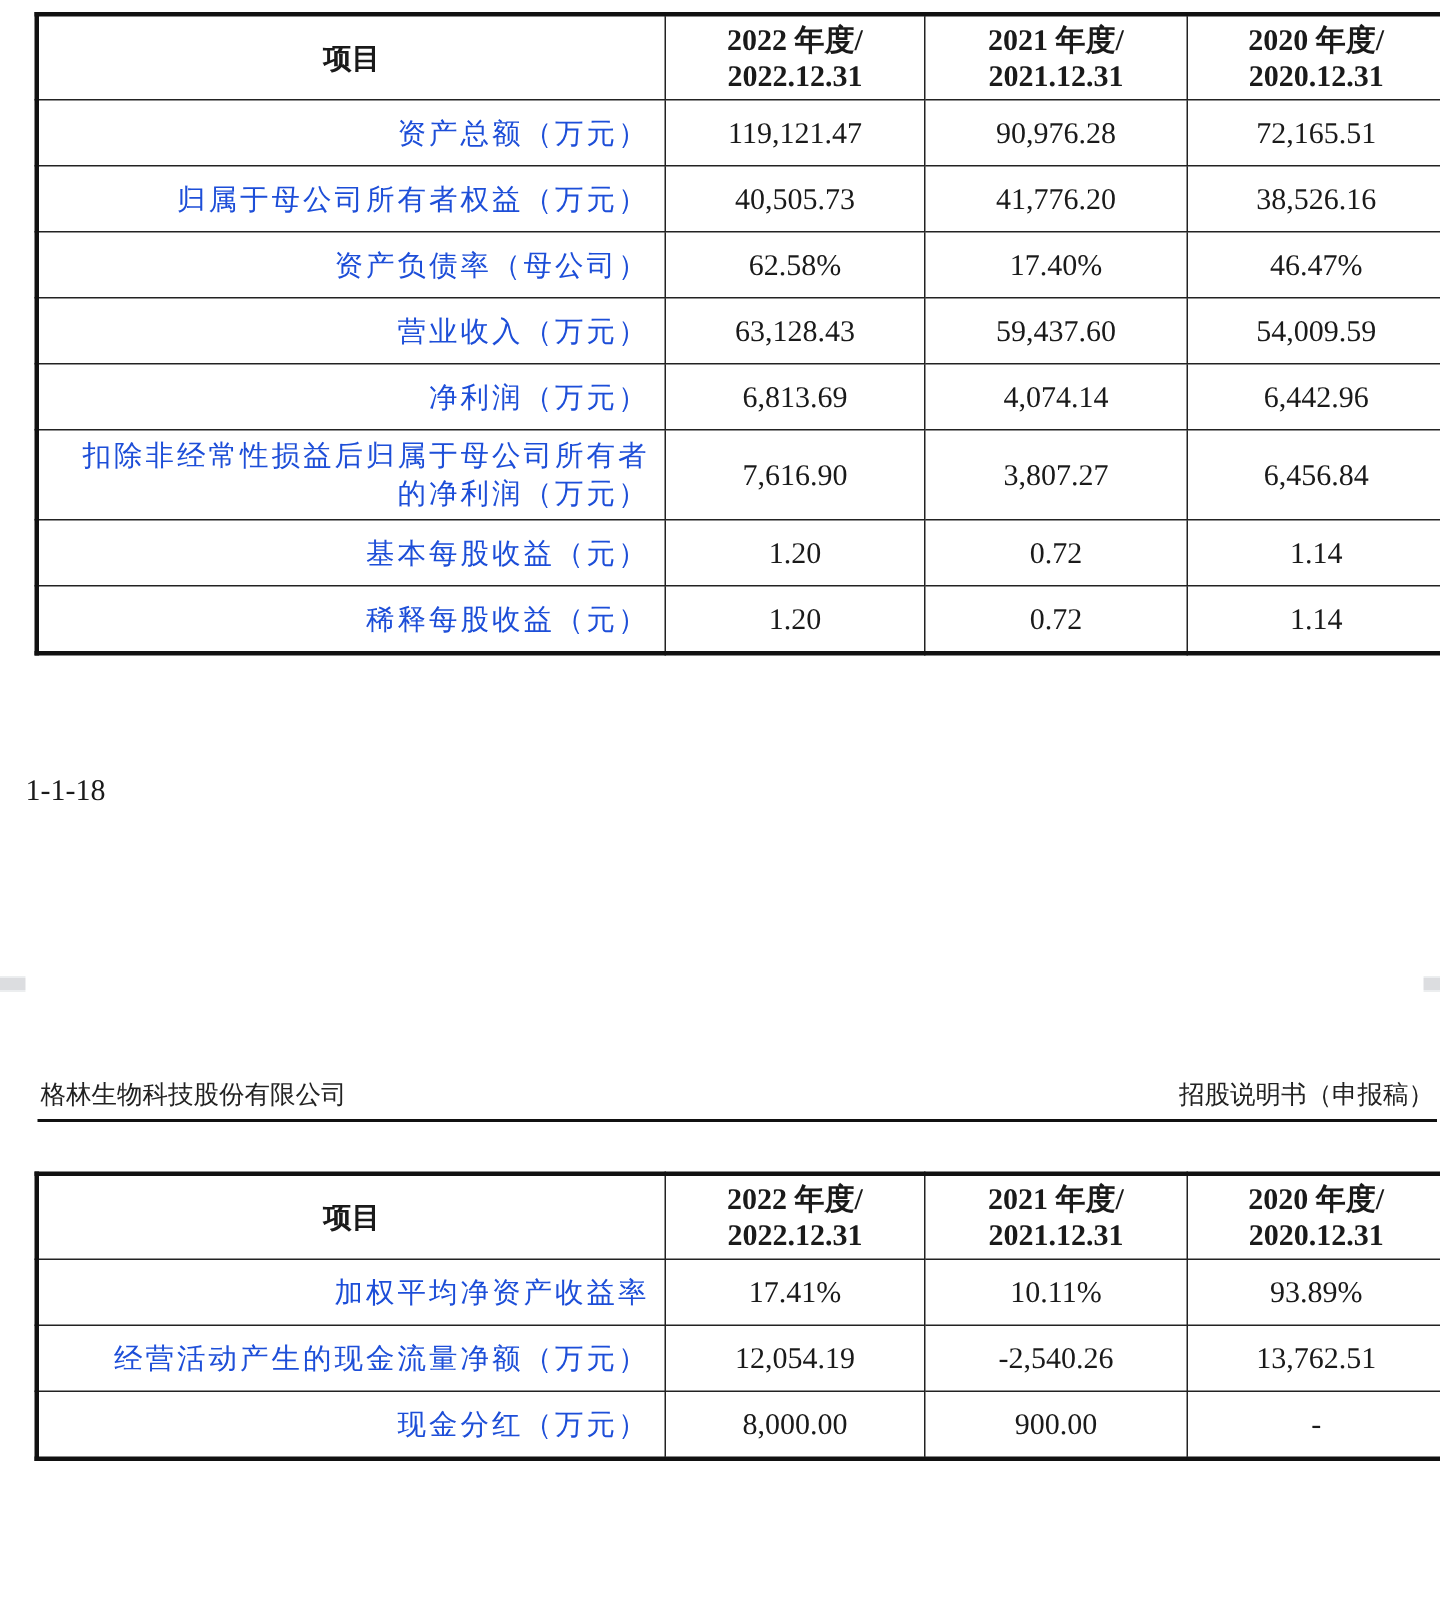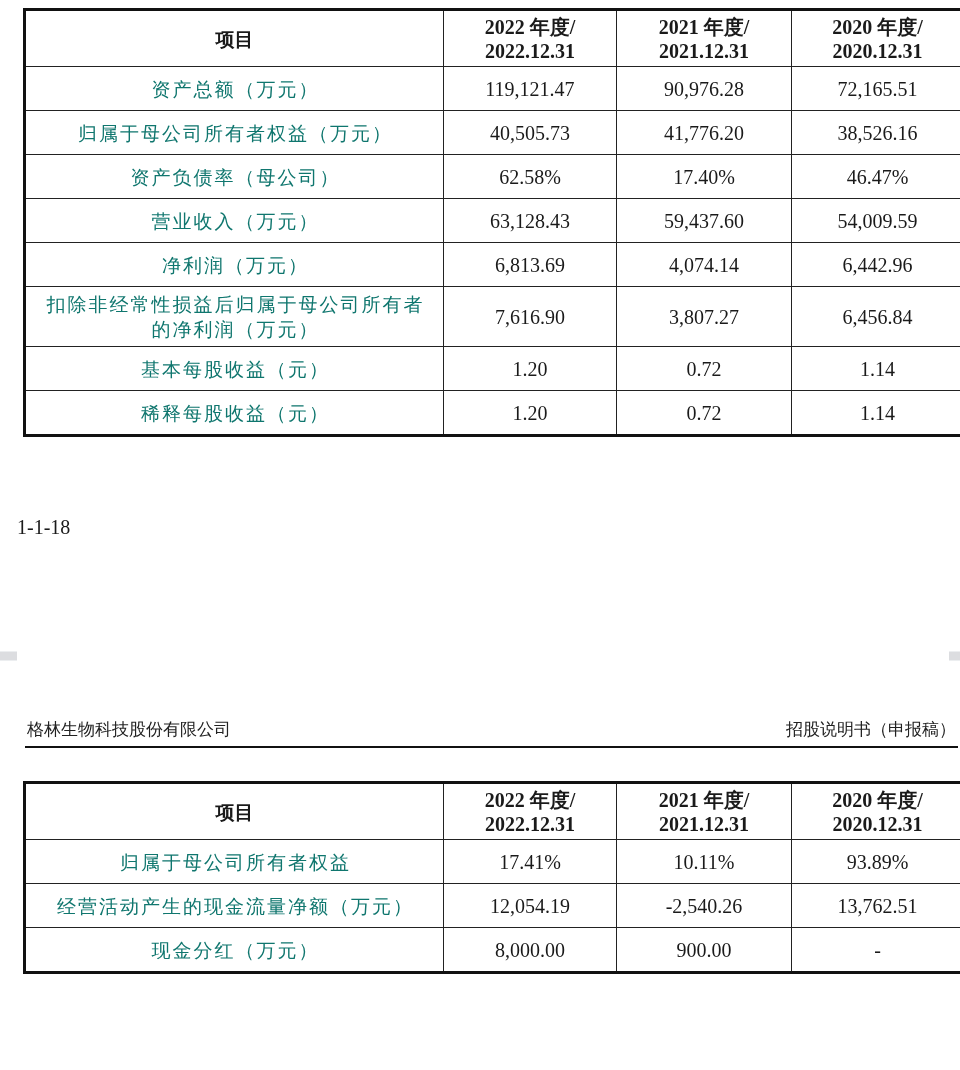--- a/index.html
+++ b/index.html
@@ -20,22 +20,22 @@
     border: 3px solid #111;
   }
   table.fin td, table.fin th {
     border: 1.5px solid #222; padding: 0 10px; font-size: 20px; line-height: 24px;
   }
   table.fin th {
     font-weight: bold; text-align: center; height: 55px; line-height: 24px;
   }
   table.fin th.item-head { font-family: "DejaVu Sans", sans-serif; font-size: 19px; }
   table.fin td.label {
-    text-align: center; font-family: "DejaVu Sans", sans-serif; font-size: 19px;
-    letter-spacing: 2px; color: #0f766e; height: 43px; padding-left: 12px;
+    text-align: right; font-family: "DejaVu Sans", sans-serif; font-size: 19px;
+    letter-spacing: 2px; color: #1d4ed8; height: 43px; padding-left: 12px;
   }
   table.fin td.label.tall { height: 59px; line-height: 25px; }
   table.fin td.num { text-align: center; padding-right: 10px; color: #1a1a1a; }
   col.c1 { width: 419px; }
   col.c2 { width: 173px; }
   col.c3 { width: 175px; }
   col.c4 { width: 173px; }
 
   .table1 { top: 8px; }
   .table2 { top: 157px; }
@@ -144,21 +144,21 @@
     <thead>
       <tr>
         <th class="item-head">项目</th>
         <th><span>2022 年度/</span><br><span>2022.12.31</span></th>
         <th><span>2021 年度/</span><br><span>2021.12.31</span></th>
         <th><span>2020 年度/</span><br><span>2020.12.31</span></th>
       </tr>
     </thead>
     <tbody>
       <tr>
-        <td class="label">归属于母公司所有者权益</td>
+        <td class="label">加权平均净资产收益率</td>
         <td class="num">17.41%</td>
         <td class="num">10.11%</td>
         <td class="num">93.89%</td>
       </tr>
       <tr>
         <td class="label">经营活动产生的现金流量净额（万元）</td>
         <td class="num">12,054.19</td>
         <td class="num">-2,540.26</td>
         <td class="num">13,762.51</td>
       </tr>

